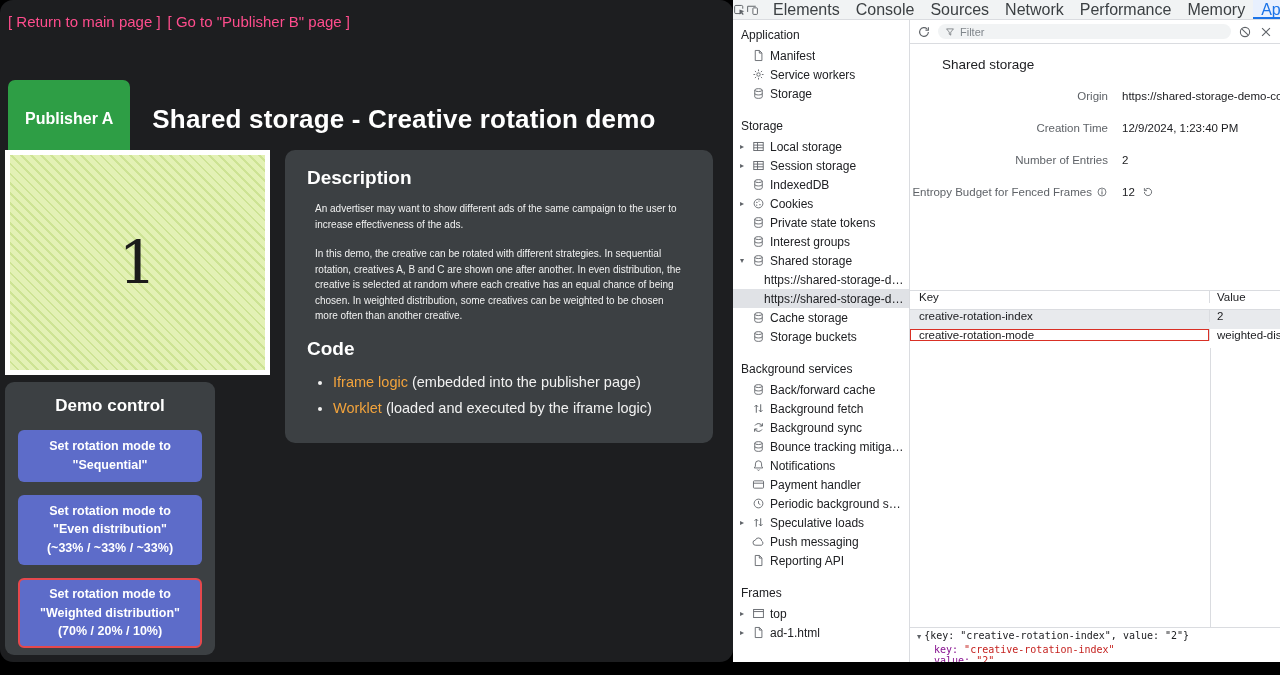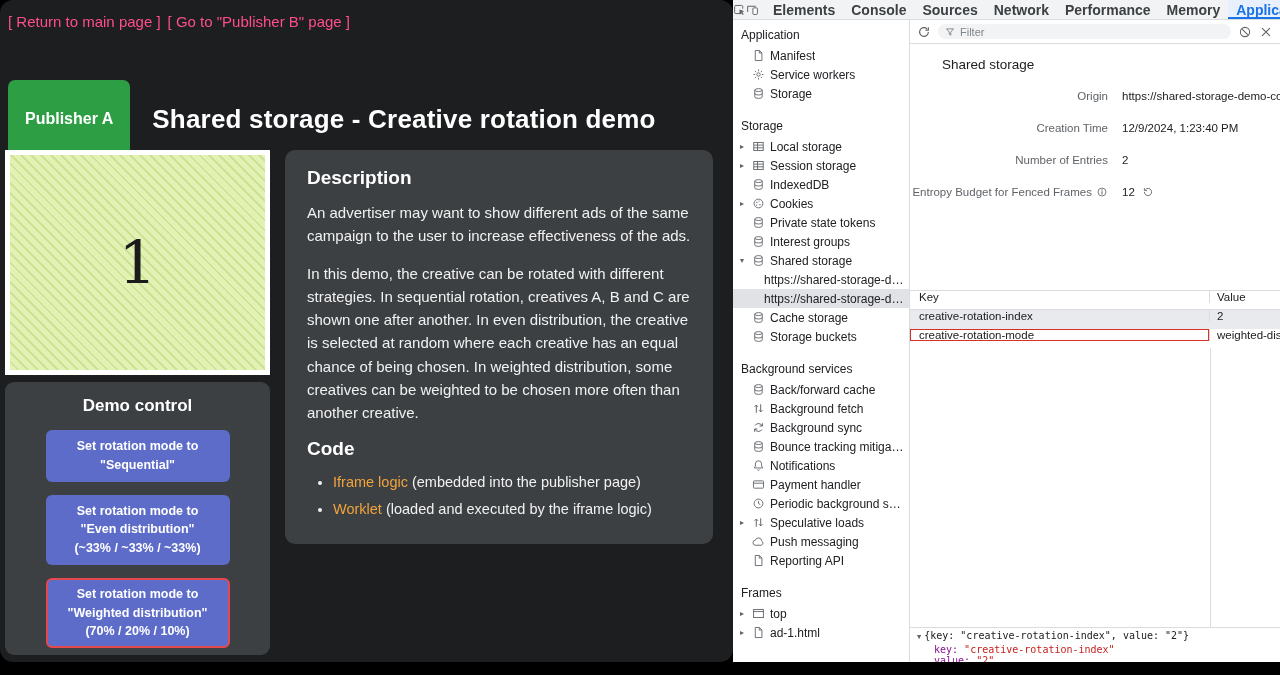--- a/index.html
+++ b/index.html
@@ -11,47 +11,47 @@
   .nav{position:absolute;left:8px;top:13px;font-size:15px;white-space:nowrap;}
   .nav-link{color:var(--pink-link,#ff4d8d);text-decoration:none;margin-right:7px;cursor:pointer;}
   .header-row{position:absolute;left:8px;top:80px;display:flex;align-items:center;gap:22px;}
   .badge{background:var(--badge-green,#2e9e45);color:#fff;font-size:16px;font-weight:700;
          padding:30px 17px;border-radius:7px;}
   .page-title{color:#fff;font-size:26px;font-weight:700;margin:0;letter-spacing:.2px;}
   .creative{position:absolute;left:5px;top:150px;width:255px;height:215px;border:5px solid #fff;
             background:repeating-linear-gradient(45deg,#e3f1b5 0 5px,#cde394 5px 7px);
             display:flex;align-items:center;justify-content:center;}
   .creative-number{font-family:"DejaVu Serif",serif;font-size:60px;color:#1b1b1b;}
-  .demo-control{position:absolute;left:5px;top:382px;width:265px;height:273px;box-sizing:border-box;
+  .demo-control{position:absolute;left:5px;top:382px;width:210px;height:273px;box-sizing:border-box;
                 background:var(--panel-gray,#3c4043);border-radius:9px;padding-top:10px;}
   .demo-title{color:#fff;text-align:center;font-size:17px;font-weight:700;margin:4px 0 14px;}
   .demo-buttons{display:flex;flex-direction:column;align-items:center;gap:13px;}
   .demo-btn{width:184px;box-sizing:border-box;background:var(--button-blue,#5d6cc9);border:none;
             border-radius:6px;color:#fff;font-weight:700;font-size:12.5px;line-height:1.5;
             padding:7px 8px;text-align:center;font-family:inherit;cursor:pointer;}
   .demo-btn.highlighted{border:2px solid var(--outline-red,#e5484d);padding:5px 6px;}
   .description{position:absolute;left:285px;top:150px;width:428px;box-sizing:border-box;
                background:var(--panel-gray,#3c4043);border-radius:10px;padding:17px 22px 18px;color:#f1f1f1;}
   .desc-title{font-size:19px;font-weight:700;color:#fff;margin:0 0 12px;}
   .code-title{}
-  .description p{font-size:15px;line-height:1.55;margin:0 0 14px;}
+  .description p{font-size:10px;line-height:1.55;margin:0 8px 14px;}
   .description ul{margin:6px 0 0 26px;padding:0;}
   .description li{font-size:14.5px;line-height:1.5;margin-bottom:5px;}
   .code-link{color:var(--link-orange,#f2a33c);text-decoration:none;cursor:pointer;}
 
   
   .devtools{position:absolute;left:733px;top:0;width:547px;height:662px;background:#fff;
             color:#202124;font-size:12px;}
   .tabbar{height:19px;background:#f1f3f4;border-bottom:1px solid var(--dt-border,#dadce0);
           display:flex;align-items:stretch;}
   .tb-icon{width:22px;display:flex;align-items:center;justify-content:center;color:var(--icon-gray,#5f6368);cursor:pointer;}
   .tb-icon svg{width:13px;height:13px;}
   .tb-sep{width:1px;background:var(--dt-border,#dadce0);margin:3px 3px;}
   .tabs{display:flex;}
-  .tab{display:flex;align-items:center;padding:0 8px;font-size:14px;color:#3c4043;cursor:pointer;white-space:nowrap;font-weight:bold;}
+  .tab{display:flex;align-items:center;padding:0 8px;font-size:16px;color:#3c4043;cursor:pointer;white-space:nowrap;}
   .tab.active{color:var(--dt-accent,#1a73e8);background:#e8f0fe;
               box-shadow:inset 0 -2px 0 var(--dt-accent,#1a73e8);}
   .dt-body{position:absolute;top:20px;left:0;right:0;bottom:0;display:flex;}
   .sidebar{width:177px;box-sizing:border-box;border-right:1px solid var(--dt-border,#dadce0);
            overflow:hidden;padding-top:2px;background:#fff;}
   .side-section{margin-bottom:10px;}
   .side-section-title{font-size:12px;color:#202124;padding:6px 8px 4px 8px;}
   .side-item{height:19px;display:flex;align-items:center;padding-left:7px;cursor:pointer;white-space:nowrap;}
   .side-item.selected{background:#e0e2e6;}
   .side-item.child{padding-left:31px;}

